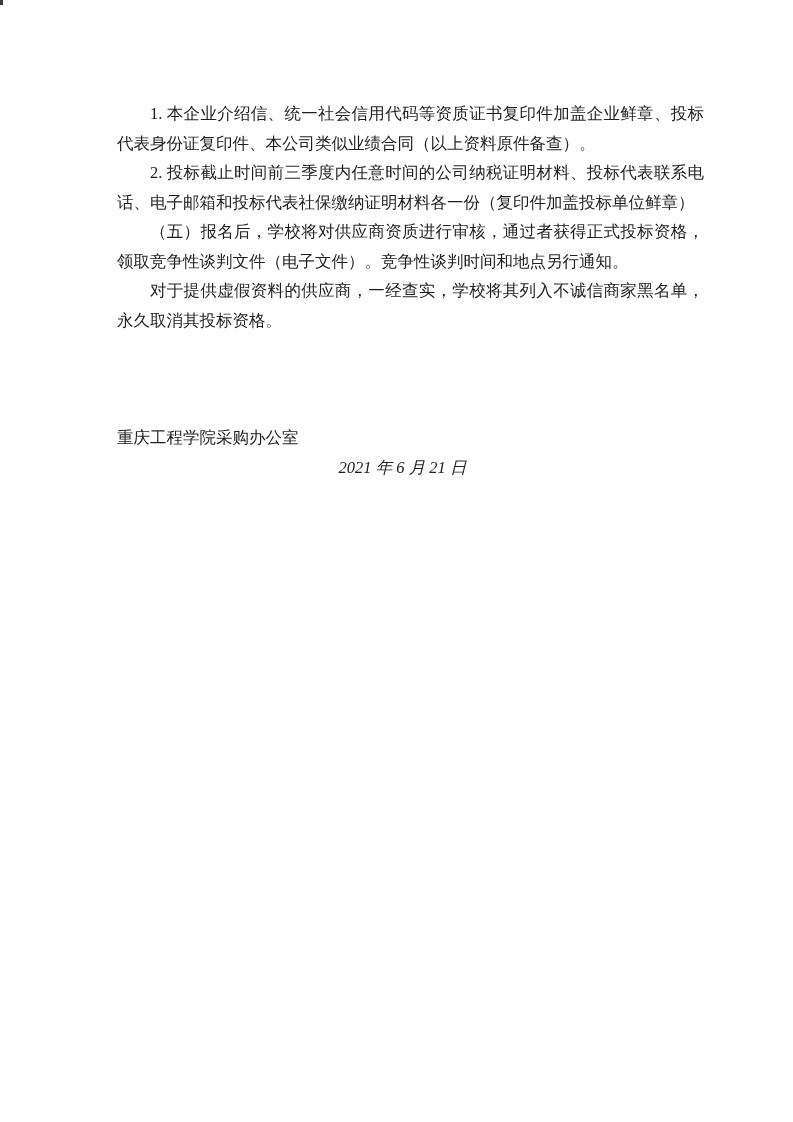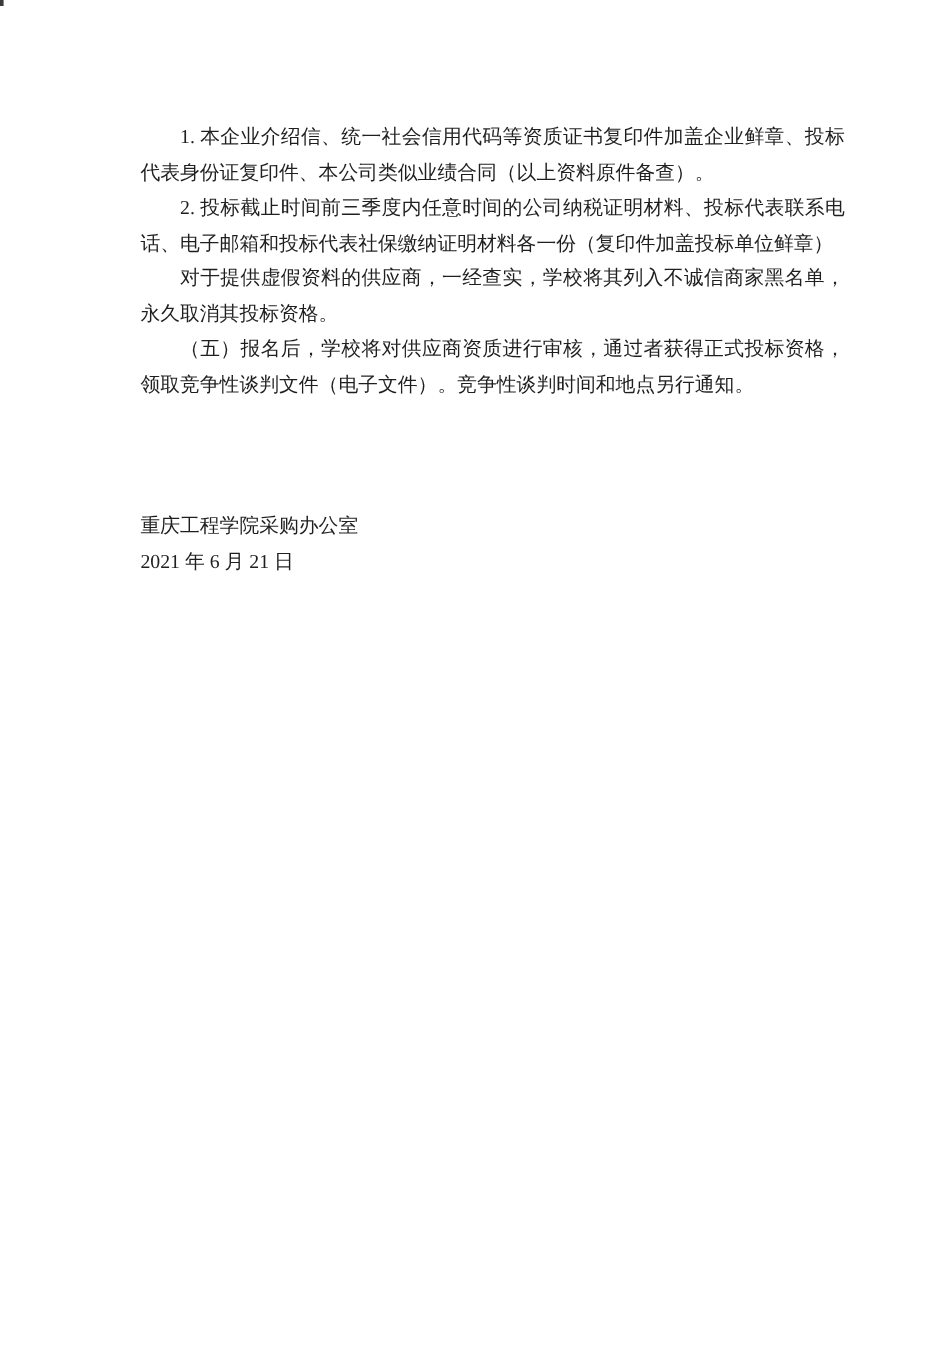--- a/index.html
+++ b/index.html
@@ -40,40 +40,41 @@
     word-break: break-all;
   }
   .sig-spacer {
     height: 88px;
   }
   .sig-line {
     text-align: left;
     padding-right: 36px;
   }
   .date-line {
-    text-align: left;
+    text-align: center;
     padding-right: 16px;
+    font-style: italic;
   }
 </style>
 </head>
 <body>
 
 <div class="page">
 
   <div class="scan-artifact"></div>
 
   <div class="doc-body">
 
     <div class="para">1. 本企业介绍信、统一社会信用代码等资质证书复印件加盖企业鲜章、投标代表身份证复印件、本公司类似业绩合同（以上资料原件备查）。</div>
 
     <div class="para">2. 投标截止时间前三季度内任意时间的公司纳税证明材料、投标代表联系电话、电子邮箱和投标代表社保缴纳证明材料各一份（复印件加盖投标单位鲜章）</div>
 
+    <div class="para">（五）报名后，学校将对供应商资质进行审核，通过者获得正式投标资格，领取竞争性谈判文件（电子文件）。竞争性谈判时间和地点另行通知。</div>
+
     <div class="para">对于提供虚假资料的供应商，一经查实，学校将其列入不诚信商家黑名单，永久取消其投标资格。</div>
-
-    <div class="para">（五）报名后，学校将对供应商资质进行审核，通过者获得正式投标资格，领取竞争性谈判文件（电子文件）。竞争性谈判时间和地点另行通知。</div>
 
     <div class="sig-spacer"></div>
 
     <div class="sig-line">重庆工程学院采购办公室</div>
 
     <div class="date-line">2021 年 6 月 21 日</div>
 
   </div>
 
 </div>

